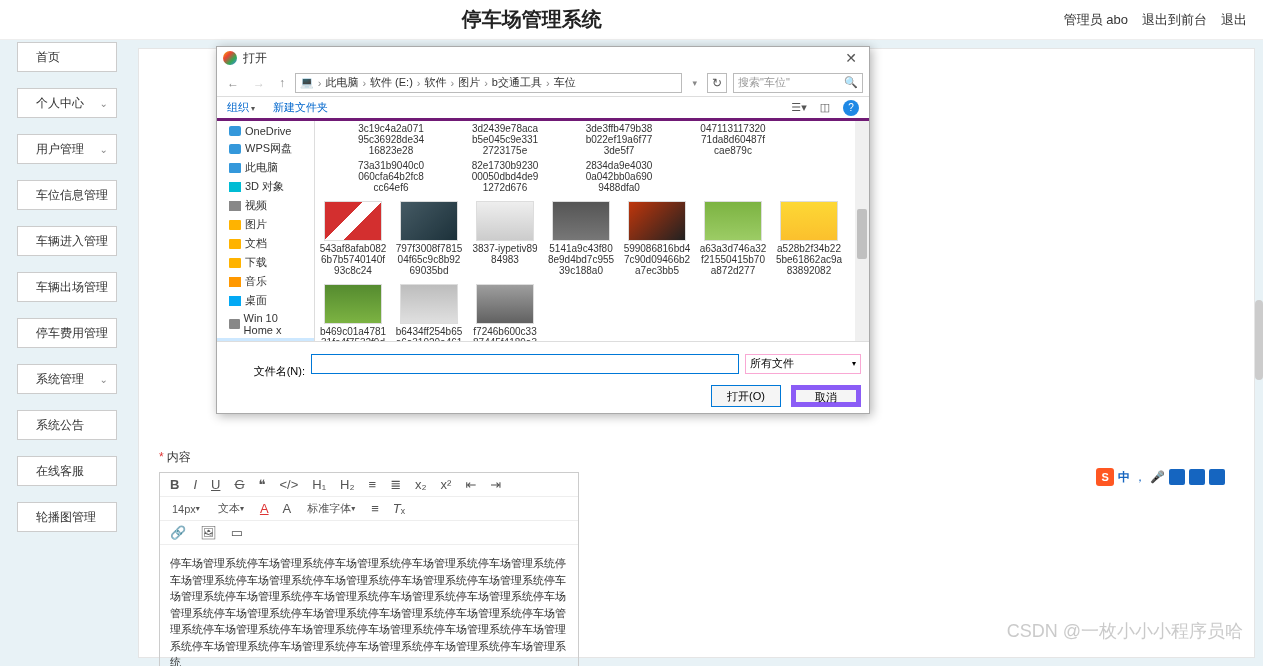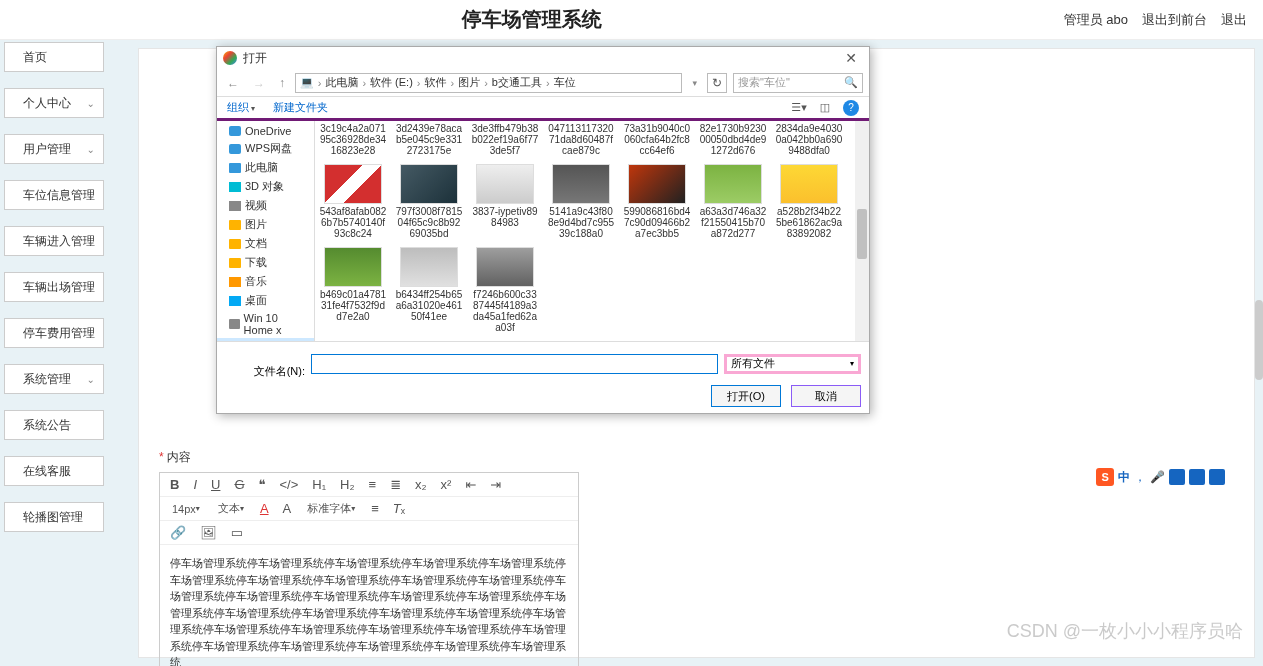--- a/index.html
+++ b/index.html
@@ -2,21 +2,21 @@
 <html><head>
 <meta charset="utf-8">
 <style>
 * { box-sizing: border-box; margin: 0; padding: 0; }
 body { font-family: "Microsoft YaHei", Arial, sans-serif; font-size: 12px; background: #fff; width: 1263px; height: 666px; overflow: hidden; position: relative; }
 .topbar { height: 40px; display: flex; align-items: center; border-bottom: 1px solid #eee; }
 .title { flex: 1; text-align: center; font-size: 20px; font-weight: bold; color: #222; }
 .topright { display: flex; gap: 14px; padding-right: 16px; color: #333; font-size: 13px; }
 .topright span { cursor: pointer; }
 .bg { position: absolute; top: 40px; left: 0; right: 0; bottom: 0; background: #e8f2f6; }
-.sidebar { position: absolute; left: 4px; top: 40px; width: 112px; }
+.sidebar { position: absolute; left: 17px; top: 40px; width: 112px; }
 .nav-item { width: 100px; height: 30px; background: #fff; border: 1px solid #ccc; margin-top: 16px; display: flex; align-items: center; padding-left: 18px; font-size: 12px; color: #333; position: relative; cursor: pointer; }
 .nav-item.first { margin-top: 2px; }
 .nav-item .chev { position: absolute; right: 8px; color: #888; font-size: 10px; }
 .main-area { position: absolute; left: 130px; top: 40px; right: 0; bottom: 0; background: #fff; margin: 8px; border: 1px solid #e5e5e5; padding: 20px; }
 .field-label { font-size: 12px; color: #333; }
 .asterisk { color: #d33; margin-right: 3px; }
 .editor { border: 1px solid #ccc; margin-top: 6px; width: 420px; }
 .toolbar-row { display: flex; gap: 10px; padding: 4px 8px; border-bottom: 1px solid #eee; align-items: center; font-size: 13px; color: #555; }
 .tb-btn { cursor: pointer; padding: 0 2px; }
 .tb-sel { font-size: 11px; color: #555; padding: 0 4px; display: inline-flex; align-items: center; }
@@ -53,41 +53,41 @@
 .ico-drive { background: #888; border-radius: 1px; }
 .ico-3d { background: #00bcd4; }
 .ico-video { background: #888; }
 .ico-music { background: #ff9800; }
 .ico-desk { background: #03a9f4; }
 .files { flex: 1; overflow: auto; padding: 4px; position: relative; }
 .file-grid { display: flex; flex-wrap: wrap; gap: 6px 8px; }
 .file-item { width: 68px; text-align: center; cursor: pointer; }
 .file-item .thumb { width: 58px; height: 40px; margin: 0 auto; border: 1px solid #ddd; }
 .file-item .fname { font-size: 10px; color: #333; word-break: break-all; line-height: 1.1; margin-top: 2px; }
-.file-item.partial { margin-top: -4px; }
+.file-item.partial { margin-top: -4px; margin-left: 38px; }
 .thumb.car1 { background: linear-gradient(135deg,#d32f2f 40%,#fff 40%,#fff 60%,#d32f2f 60%); }
 .thumb.car2 { background: linear-gradient(135deg,#455a64,#1c313a); }
 .thumb.car3 { background: linear-gradient(#eee,#ccc); }
 .thumb.park1 { background: linear-gradient(#555,#777); }
 .thumb.car4 { background: linear-gradient(135deg,#bf360c,#212121); }
 .thumb.lot1 { background: linear-gradient(#7cb342,#9ccc65); }
 .thumb.sign { background: linear-gradient(#fdd835,#fbc02d); }
 .thumb.lot2 { background: linear-gradient(#558b2f,#7cb342); }
 .thumb.lot3 { background: linear-gradient(#bdbdbd,#e0e0e0); }
 .thumb.lot4 { background: linear-gradient(#9e9e9e,#616161); }
 .scrollbar-v { position: absolute; right: 0; top: 0; bottom: 0; width: 14px; background: #f0f0f0; }
 .scrollbar-v .thumb-sb { position: absolute; left: 2px; right: 2px; top: 40%; height: 50px; background: #c0c0c0; border-radius: 2px; }
 .dlg-bottom { border-top: 1px solid #ddd; padding: 6px 8px; display: flex; flex-direction: column; gap: 6px; }
 .fn-row { display: flex; align-items: center; gap: 6px; }
 .fn-label { font-size: 11px; width: 80px; text-align: right; margin-top: 16px; }
 .fn-input { flex: 1; height: 20px; border: 1px solid #0078d7; padding: 0 4px; font-size: 11px; }
-.filter-sel { width: 137px; height: 20px; border: 3px solid #f9a8d4; font-size: 11px; padding: 0 4px; display: flex; align-items: center; }
+.filter-sel { width: 116px; height: 20px; border: 1px solid #f9a8d4; font-size: 11px; padding: 0 4px; display: flex; align-items: center; }
 .filter-sel .tri { margin-left: auto; font-size: 8px; }
 .btn-row { display: flex; justify-content: flex-end; gap: 10px; }
-.dlg-btn { width: 70px; height: 22px; border: 1px solid #8b5cf6; background: #f5f5f5; font-size: 11px; cursor: pointer; }
+.dlg-btn { width: 70px; height: 22px; border: 5px solid #8b5cf6; background: #f5f5f5; font-size: 11px; cursor: pointer; }
 .dlg-btn.primary { border: 1px solid #0078d7; }
 .ime-bar { position: absolute; right: 38px; bottom: 180px; display: flex; gap: 4px; align-items: center; }
 .ime-ico { width: 18px; height: 18px; background: #ff5722; color: #fff; display: flex; align-items: center; justify-content: center; font-size: 11px; font-weight: bold; border-radius: 3px; }
 .ime-item { width: 16px; height: 16px; background: #1565c0; border-radius: 2px; }
 .watermark { position: absolute; right: 20px; bottom: 23px; font-size: 18px; color: rgba(180,180,180,0.7); font-family: sans-serif; }
 .side-scroll { position: absolute; right: 0; top: 300px; width: 8px; height: 80px; background: #ccc; border-radius: 4px; }
 </style>
 </head>
 <body>
 

